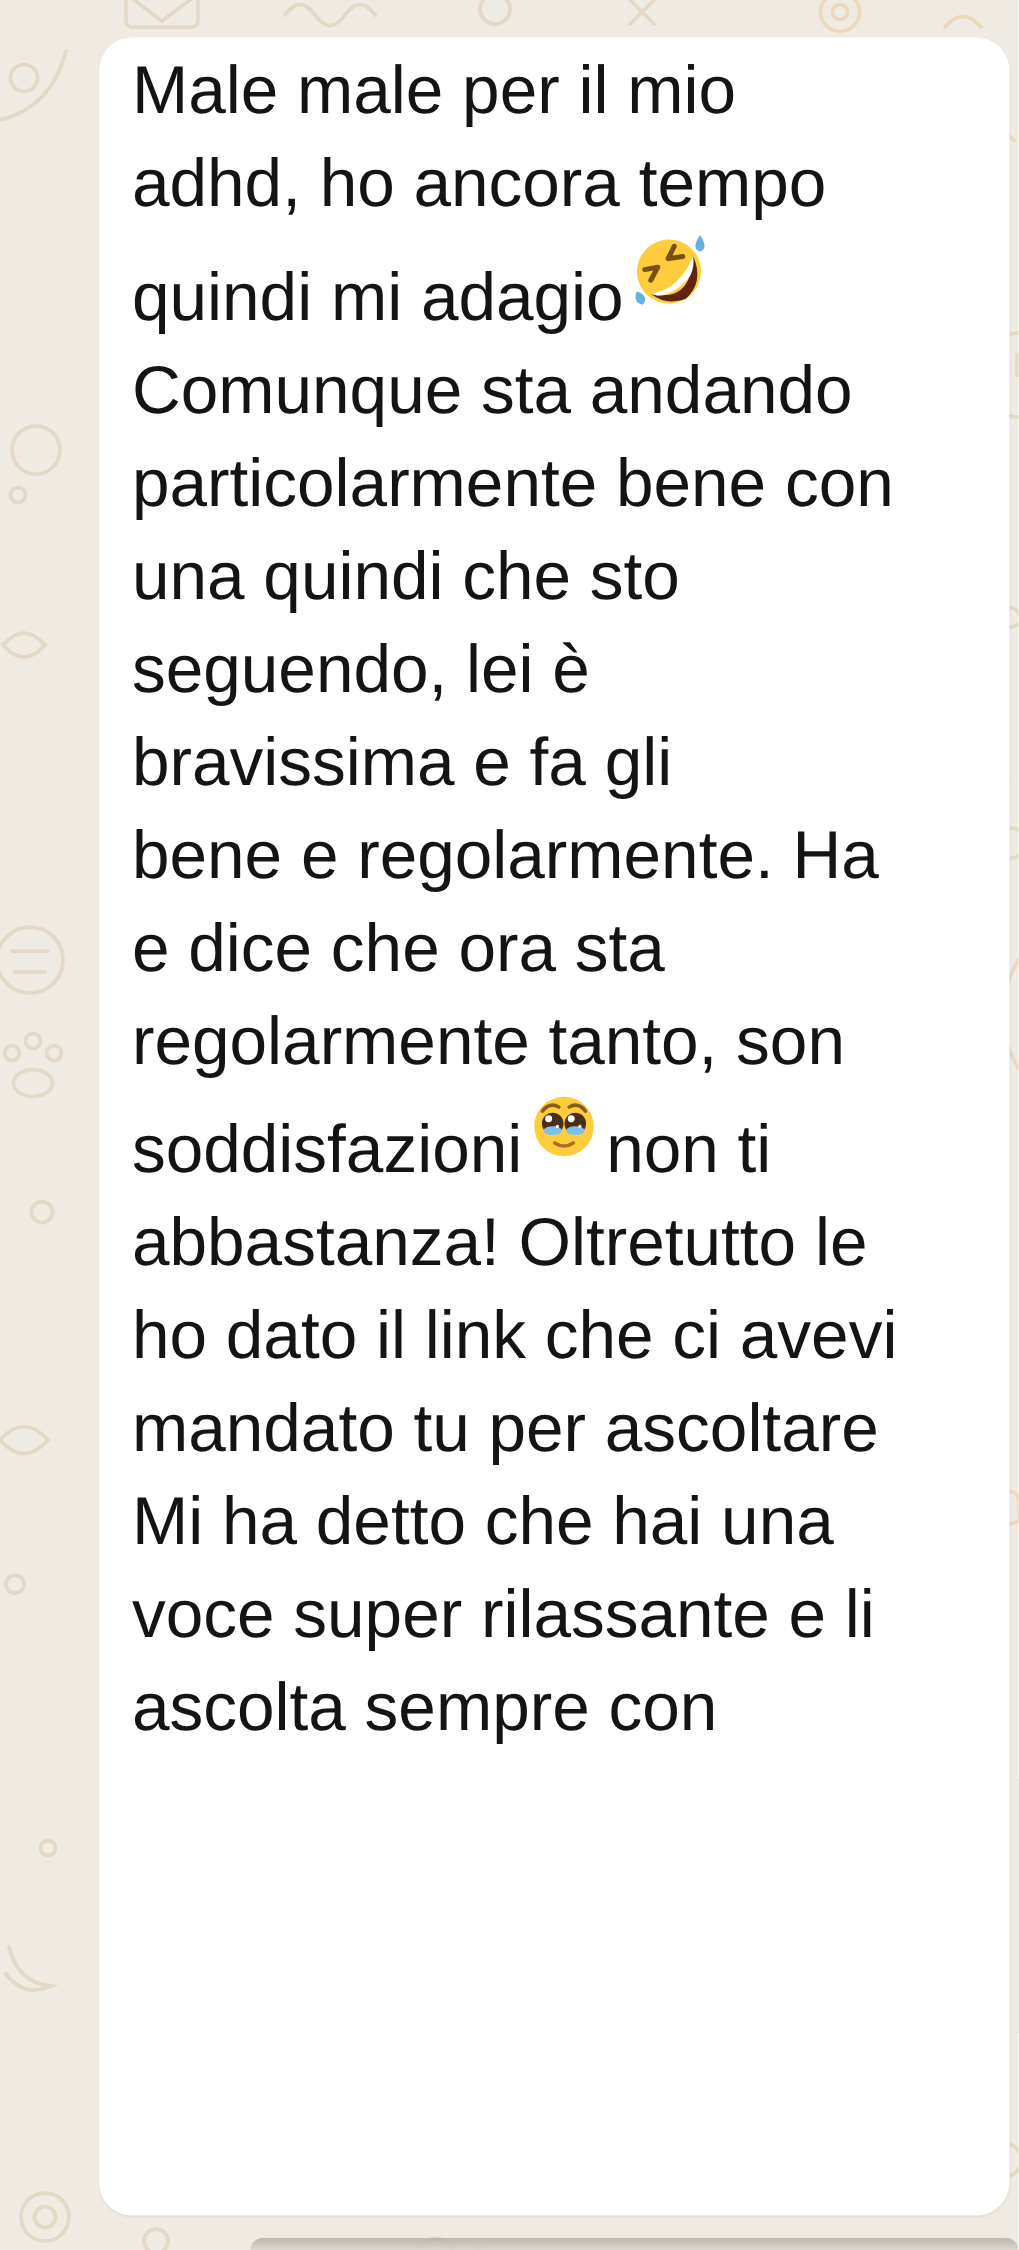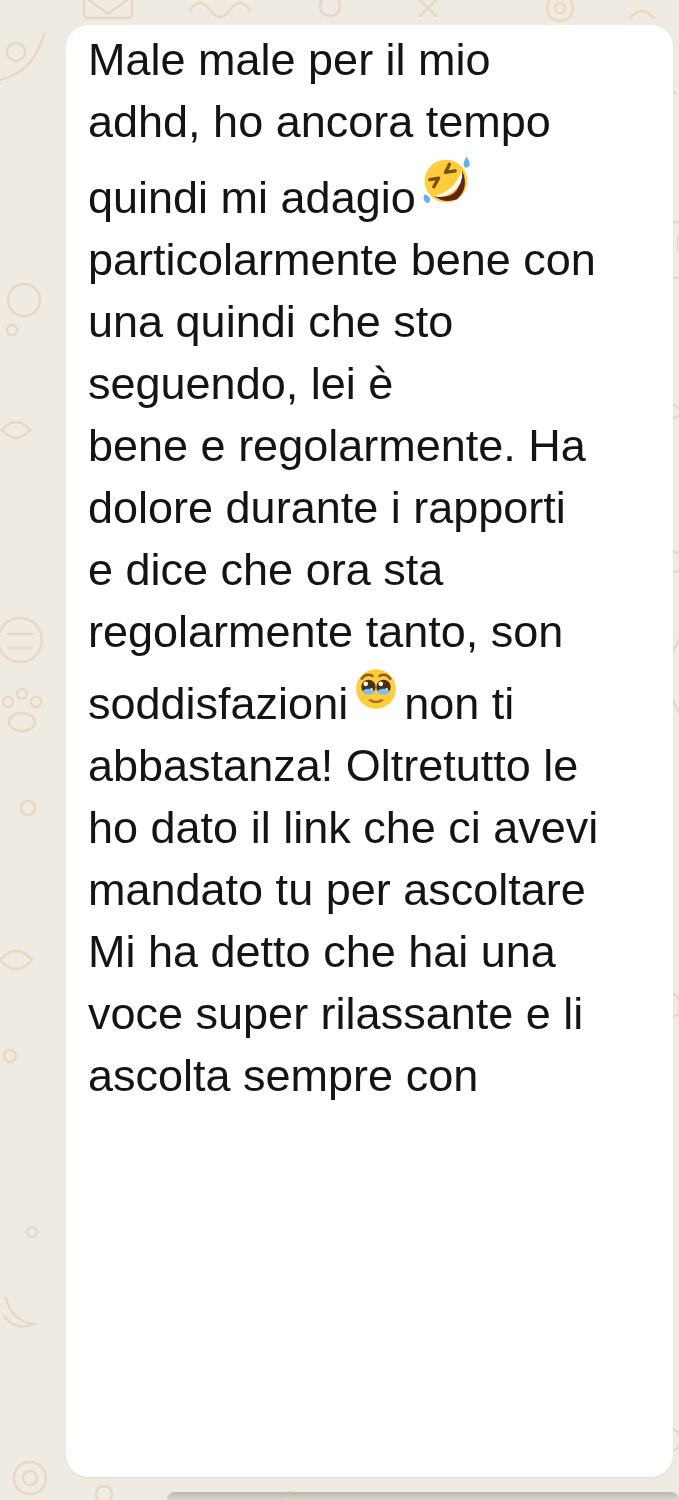--- a/index.html
+++ b/index.html
@@ -100,25 +100,26 @@
         <circle cx="38" cy="38" r="29" fill="#ffcd3c"></circle>
         <path d="M21 24 L32 29 L20 35" stroke="#7a4f10" stroke-width="4.5" fill="none" stroke-linecap="round" stroke-linejoin="round"></path>
         <path d="M55 22 L44 28 L56 34" stroke="#7a4f10" stroke-width="4.5" fill="none" stroke-linecap="round" stroke-linejoin="round"></path>
         <path d="M13 45 Q38 73 64 39 Q59 64 36 67 Q18 62 13 45 Z" fill="#60250e"></path>
         <path d="M13 45 Q36 57 64 39 Q60 47 52 52 Q31 59 17 50 Z" fill="#ffffff"></path>
       </g>
       <path d="M66 5 C61 13 60 18 66 20 C72 18 71 12 66 5 Z" fill="#62b0e8"></path>
       <path d="M9 56 C16 58 19 63 14 68 C8 67 6 61 9 56 Z" fill="#62b0e8"></path>
     </svg>
   </span></div>
+      <div class="line">Comunque sta andando</div>
       <div class="line">particolarmente bene con</div>
       <div class="line">una quindi che sto</div>
       <div class="line">seguendo, lei è</div>
+      <div class="line">bravissima e fa gli</div>
       <div class="line">bene e regolarmente. Ha</div>
-      <div class="line">dolore durante i rapporti</div>
       <div class="line">e dice che ora sta</div>
       <div class="line">regolarmente tanto, son</div>
       <div class="line">soddisfazioni<span class="emoji">
     <svg viewBox="0 0 76 76" width="52" height="52">
       <circle cx="38" cy="38" r="29" fill="#ffcd3c"></circle>
       <path d="M17 23 Q24 14 33 19" stroke="#8a5a1f" stroke-width="3.5" fill="none" stroke-linecap="round"></path>
       <path d="M43 19 Q52 14 59 23" stroke="#8a5a1f" stroke-width="3.5" fill="none" stroke-linecap="round"></path>
       <circle cx="27" cy="35" r="10.5" fill="#4a2e18"></circle>
       <circle cx="49" cy="35" r="10.5" fill="#4a2e18"></circle>
       <ellipse cx="27" cy="42" rx="9" ry="4.2" fill="#7cc0ef"></ellipse>

